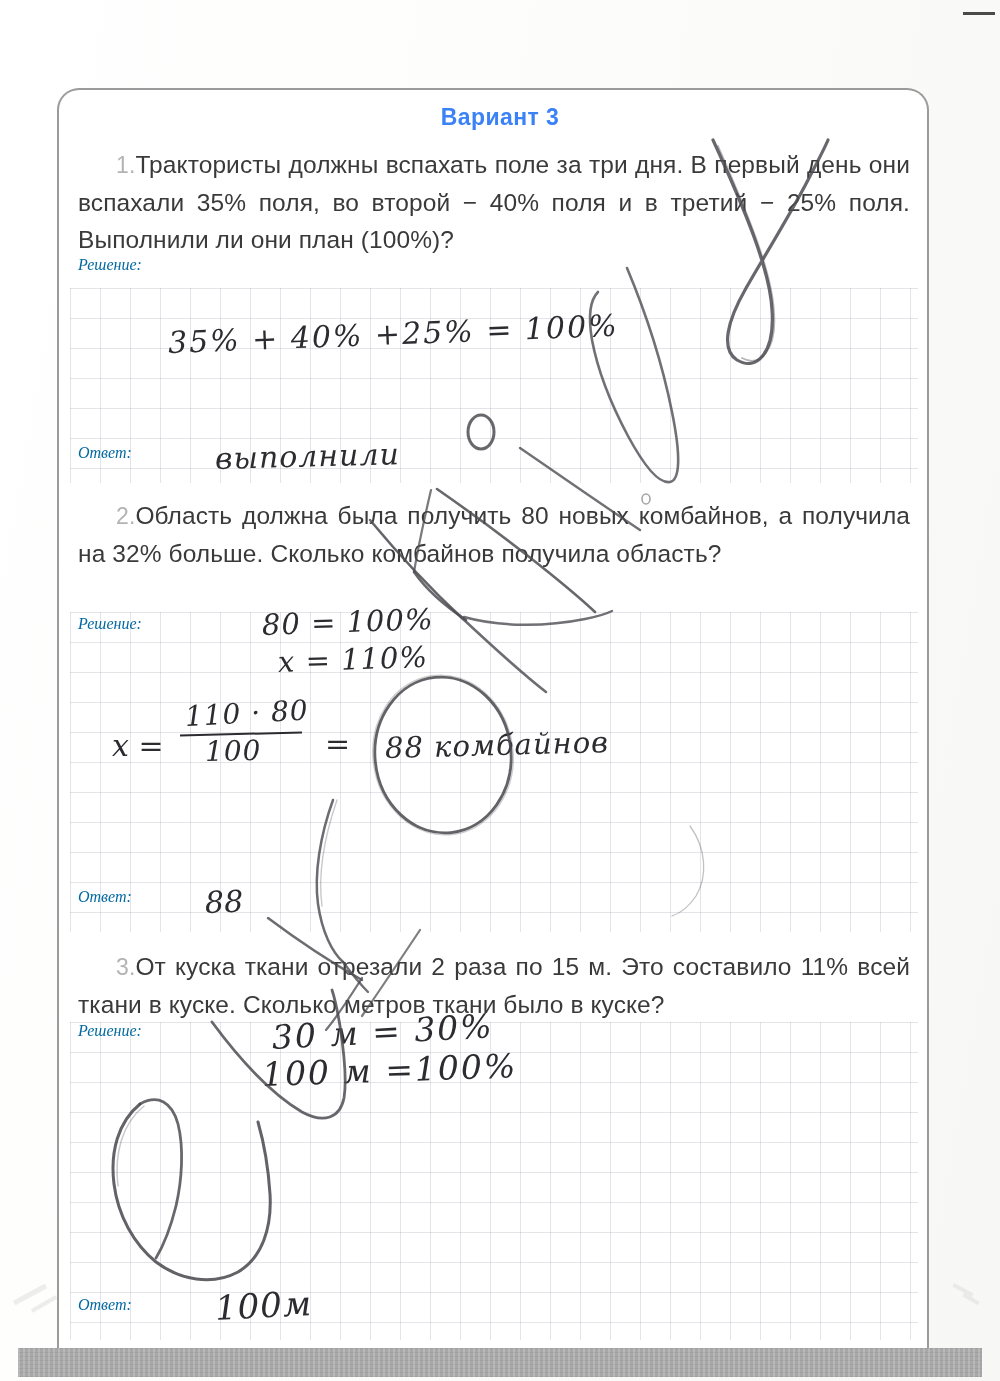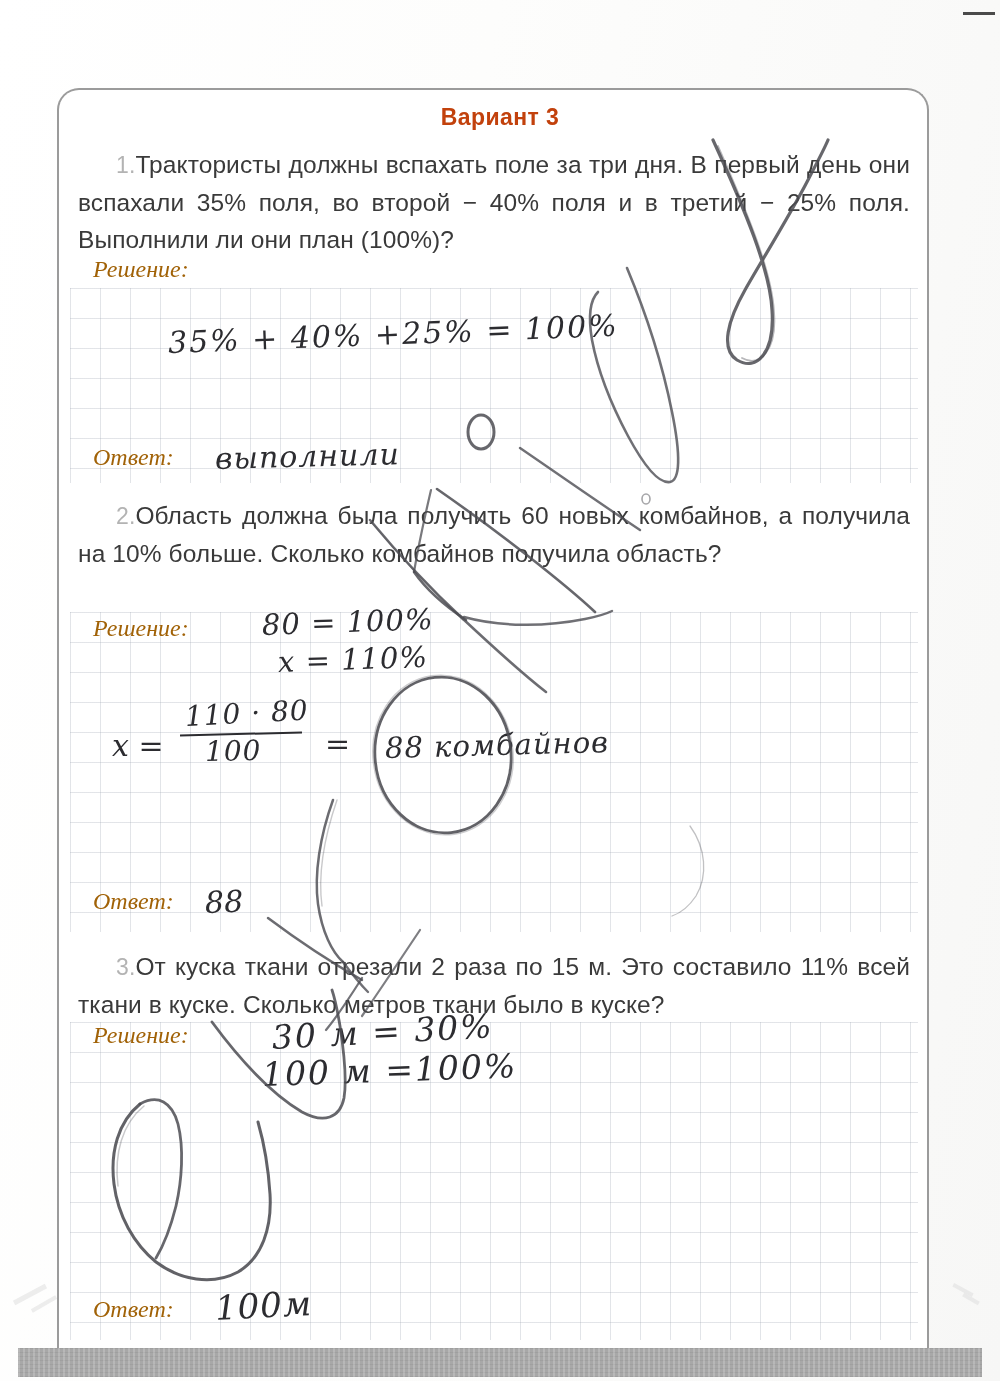--- a/index.html
+++ b/index.html
@@ -44,35 +44,35 @@
       repeating-linear-gradient(to right,  rgba(160,168,180,.30) 0 1px, transparent 1px 30px),
       repeating-linear-gradient(to bottom, rgba(160,168,180,.30) 0 1px, transparent 1px 30px);
     pointer-events:none;
   }
 
   
   #variant{
     position:absolute;left:0;top:104px;width:1000px;
     text-align:center;
     font-family:"Liberation Sans", sans-serif;
-    font-weight:bold;font-size:23px;color:#c2410c;
+    font-weight:bold;font-size:23px;color:#3b82f6;
     letter-spacing:.4px;
   }
   .problem{
     position:absolute;
     font-family:Liberation Sans, sans-serif;
     font-size:24.5px;line-height:37px;color:#3a3a3a;
     text-align:justify;
     letter-spacing:.1px;
   }
   .problem .num{color:#b3b3b3;font-size:23px;}
   .label{
     position:absolute;
     font-family:"Liberation Serif", serif;
-    font-style:italic;font-size:24px;color:#a16207;margin-left:15px;
+    font-style:italic;font-size:16px;color:#0369a1;
   }
 
   
   .hw{
     position:absolute;
     font-family:"DejaVu Serif", serif;
     font-style:italic;
     color:#2c2c30;
     white-space:nowrap;
     transform-origin:left center;
@@ -128,21 +128,21 @@
 
 <div class="problem" style="left:78px;top:146px;width:832px;text-indent:38px;">
   <span class="num">1.</span><span>Трактористы должны вспахать поле за три дня. В пер­вый день они вспахали 35% поля, во второй − 40% поля и в третий − 25% поля. Выполнили ли они план (100%)?</span>
 </div>
 <div class="label" style="left:78px;top:256px;">Решение:</div>
 <div class="hw" style="left:168px;top:325px;font-size:30px;letter-spacing:2px;transform:rotate(-2.2deg);">35% + 40% +25% = 100%</div>
 <div class="label" style="left:78px;top:444px;">Ответ:</div>
 <div class="hw" style="left:215px;top:441px;font-size:30px;letter-spacing:1px;transform:rotate(-1.5deg);">выполнили</div>
 
 <div class="problem" style="left:78px;top:497px;width:832px;text-indent:38px;">
-  <span class="num">2.</span><span>Область должна была получить 60 новых комбайнов, а получила на 10% больше. Сколько комбайнов получила область?</span>
+  <span class="num">2.</span><span>Область должна была получить 80 новых комбайнов, а получила на 32% больше. Сколько комбайнов получила область?</span>
 </div>
 <div class="label" style="left:78px;top:615px;">Решение:</div>
 <div class="hw" style="left:262px;top:608px;font-size:29px;letter-spacing:1px;transform:rotate(-2deg);">80 = 100%</div>
 <div class="hw" style="left:278px;top:645px;font-size:29px;letter-spacing:1px;transform:rotate(-2deg);">x  = 110%</div>
 <div class="hw" style="left:112px;top:728px;font-size:30px;">x =</div>
 <div class="hw" style="left:185px;top:700px;font-size:28px;letter-spacing:1px;transform:rotate(-3deg);">110 · 80</div>
 <div style="position:absolute;left:180px;top:733px;width:122px;height:2px;background:#2c2c30;transform:rotate(-1.5deg);"></div>
 <div class="hw" style="left:205px;top:735px;font-size:28px;letter-spacing:1px;transform:rotate(-1deg);">100</div>
 <div class="hw" style="left:325px;top:726px;font-size:30px;">=</div>
 <div class="hw" style="left:385px;top:731px;font-size:29px;letter-spacing:1px;transform:rotate(-1.5deg);">88 комбайнов</div>

